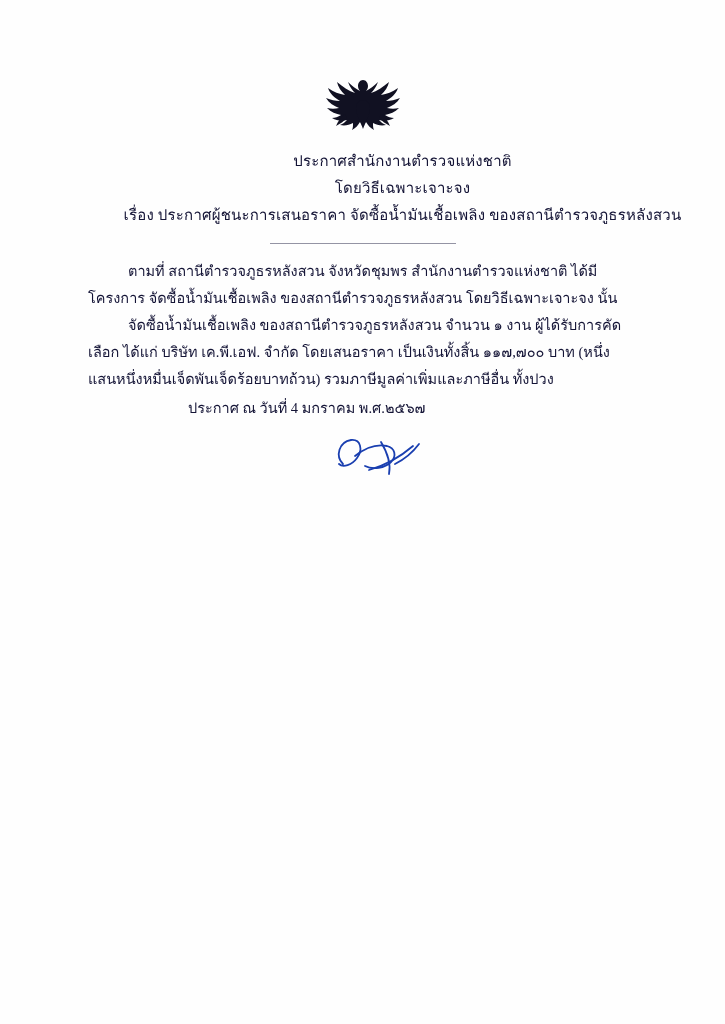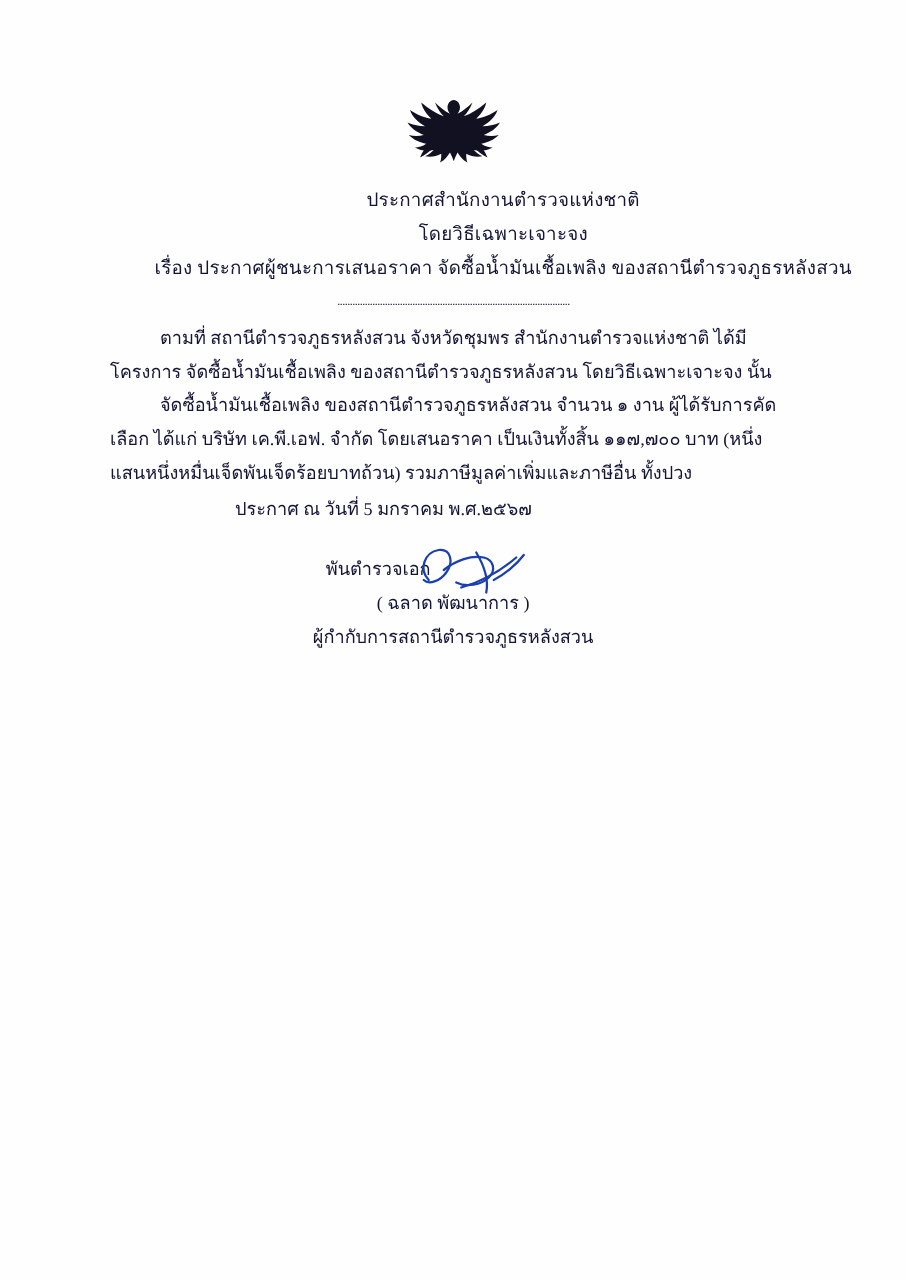--- a/index.html
+++ b/index.html
@@ -128,30 +128,23 @@
     <div class="title-line">ประกาศสำนักงานตำรวจแห่งชาติ</div>
     <div class="title-line">โดยวิธีเฉพาะเจาะจง</div>
     <div class="title-line">เรื่อง ประกาศผู้ชนะการเสนอราคา จัดซื้อน้ำมันเชื้อเพลิง ของสถานีตำรวจภูธรหลังสวน</div>
   </div>
 
   <div class="divider"></div>
 
   <div class="body-text">
     <div class="para"><span class="indent"></span><span>ตามที่ สถานีตำรวจภูธรหลังสวน จังหวัดชุมพร สำนักงานตำรวจแห่งชาติ ได้มีโครงการ จัดซื้อน้ำมันเชื้อเพลิง ของสถานีตำรวจภูธรหลังสวน โดยวิธีเฉพาะเจาะจง นั้น</span></div>
     <div class="para"><span class="indent"></span><span>จัดซื้อน้ำมันเชื้อเพลิง ของสถานีตำรวจภูธรหลังสวน จำนวน ๑ งาน ผู้ได้รับการคัดเลือก ได้แก่ บริษัท เค.พี.เอฟ. จำกัด โดยเสนอราคา เป็นเงินทั้งสิ้น ๑๑๗,๗๐๐ บาท (หนึ่งแสนหนึ่งหมื่นเจ็ดพันเจ็ดร้อยบาทถ้วน) รวมภาษีมูลค่าเพิ่มและภาษีอื่น ทั้งปวง</span></div>
-    <div class="para date-line">ประกาศ ณ วันที่   5 มกราคม พ.ศ.๒๕๖๗</div>
+    <div class="para date-line">ประกาศ ณ วันที่   4 มกราคม พ.ศ.๒๕๖๗</div>
   </div>
 
-  <div class="signature-block">
-    <span class="rank-row">
-      <span class="rank-label">พันตำรวจเอก</span>
-    </span>
-    <span class="name-line">( ฉลาด   พัฒนาการ )</span>
-    <span class="pos-line">ผู้กำกับการสถานีตำรวจภูธรหลังสวน</span>
-  </div>
 
   <svg class="sig-scribble" viewBox="0 0 110 58" xmlns="http://www.w3.org/2000/svg">
     <g fill="none" stroke="#1a3fb0" stroke-width="1.8" stroke-linecap="round">
       <path d="M18 34 C10 26 14 12 26 10 C36 9 38 20 32 28 C27 35 18 38 14 34"></path>
       <path d="M30 26 C40 18 52 14 62 16 C70 18 72 26 66 32 C60 38 48 40 40 36"></path>
       <path d="M56 12 C62 22 66 34 64 44"></path>
       <path d="M44 40 C58 36 74 28 88 16"></path>
       <path d="M70 34 C78 30 88 22 94 14"></path>
     </g>
   </svg>

